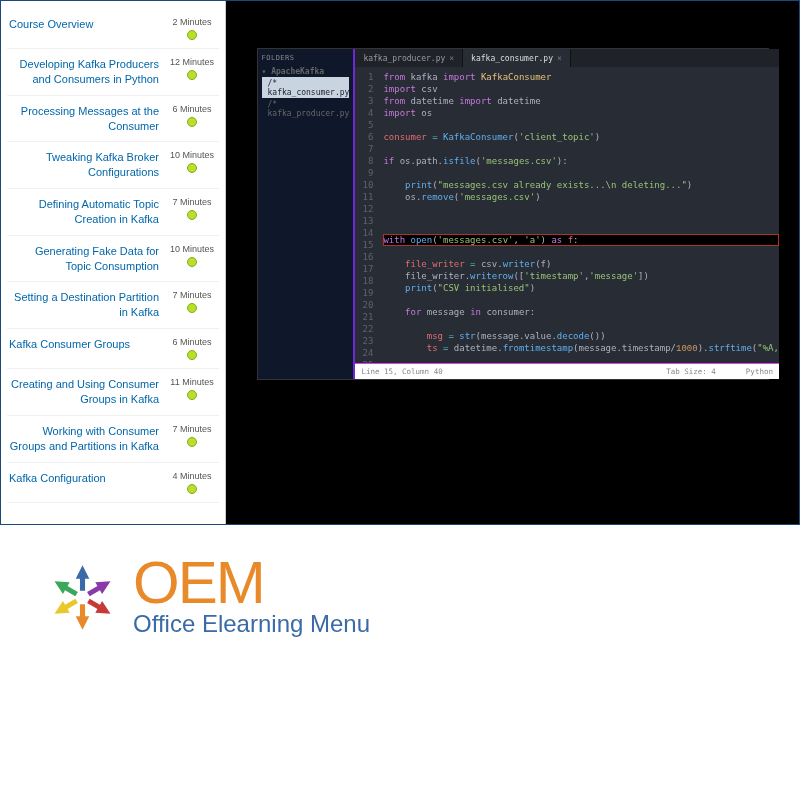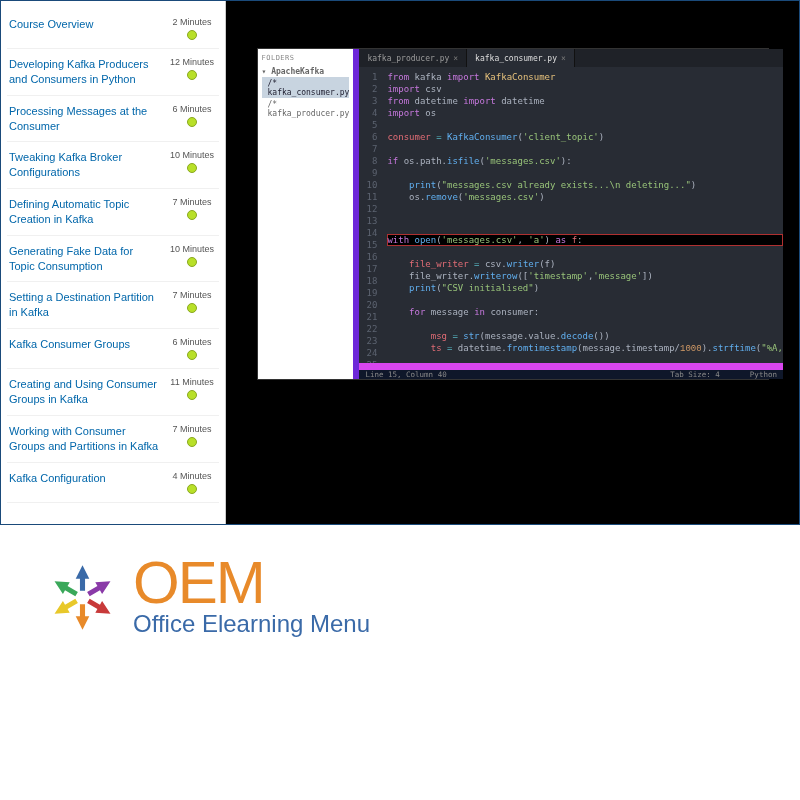--- a/index.html
+++ b/index.html
@@ -1,27 +1,27 @@
 <!DOCTYPE html>
 <html><head>
 <meta charset="utf-8">
 <style>
   * { box-sizing: border-box; margin: 0; padding: 0; }
   body { font-family: Arial, sans-serif; background: #fff; width: 800px; height: 800px; overflow: hidden; }
   .app { display: flex; flex-direction: column; width: 800px; height: 800px; }
   .main { display: flex; height: 525px; border: 1px solid #1a4a7a; }
-  .sidebar { width: 225px; background: #fff; border-right: 1px solid #ccc; padding: 8px 6px; font-size: 11px; }
+  .sidebar { width: 225px; background: #fff; border-right: 1px solid #ccc; padding: 8px 6px; font-size: 11px; text-align: right; }
   .course-item { display: flex; justify-content: space-between; align-items: flex-start; padding: 8px 2px; border-bottom: 1px solid #f0f0f0; }
   .course-title { color: #0066aa; max-width: 150px; line-height: 1.35; cursor: pointer; }
   .course-meta { display: flex; flex-direction: column; align-items: center; gap: 3px; min-width: 50px; }
   .course-duration { color: #555; font-size: 9px; }
   .dot { width: 10px; height: 10px; border-radius: 50%; background: #b8e028; border: 1px solid #8aa820; }
   .video-area { flex: 1; background: #000; display: flex; align-items: flex-start; justify-content: center; padding-top: 48px; }
   .editor { width: 510px; height: 330px; display: flex; background: #2b2b2b; font-family: "Consolas", monospace; font-size: 9px; box-shadow: 0 0 0 1px #333; }
-  .folders { width: 115px; background: #ffffff; color: #555; padding: 5px 4px; font-size: 8px; border-right: 6px solid #6d28d9; }
+  .folders { width: 115px; background: #0f172a; color: #555; padding: 5px 4px; font-size: 8px; border-right: 2px solid #6d28d9; }
   .folders-hdr { color: #888; font-size: 7px; letter-spacing: 0.5px; margin-bottom: 3px; }
   .folder-tree li { list-style: none; padding: 1.5px 0 1.5px 6px; color: #666; }
   .folder-tree li.sel { background: #c8d4e0; color: #223; }
   .folder-tree li.root { font-weight: bold; padding-left: 0; }
   .code-wrap { flex: 1; display: flex; flex-direction: column; background: #282c34; }
   .tabs { display: flex; background: #1f2228; height: 18px; align-items: stretch; }
   .tab { padding: 3px 8px; font-size: 8px; color: #999; border-right: 1px solid #111; display: flex; align-items: center; gap: 4px; }
   .tab.active { background: #282c34; color: #ddd; }
   .tab .x { color: #777; }
   .code-body { flex: 1; display: flex; overflow: hidden; }
@@ -29,21 +29,21 @@
   .code { flex: 1; padding: 4px 0 0 6px; line-height: 12px; white-space: pre; color: #abb2bf; }
   .code .ln { display: block; height: 12px; }
   .code .kw { color: #c678dd; }
   .code .fn { color: #61afef; }
   .code .st { color: #98c379; }
   .code .nm { color: #d19a66; font-family: Liberation Mono, monospace; }
   .code .cl { color: #e5c07b; }
   .code .op { color: #56b6c2; }
   .code .id { color: #e06c75; }
   .code .ln.hl { background: #000000; box-shadow: inset 0 0 0 1px #b03030; margin-top: 19px; }
-  .statusbar { height: 16px; background: #0f172a; color: #888; font-size: 7.5px; display: flex; justify-content: space-between; align-items: center; padding: 0 6px; border-top: 7px solid #d946ef; }
+  .statusbar { height: 16px; background: #ffffff; color: #888; font-size: 7.5px; display: flex; justify-content: space-between; align-items: center; padding: 0 6px; border-top: 1px solid #d946ef; }
   .logo-area { flex: 1; display: flex; align-items: flex-start; justify-content: flex-start; padding: 30px 0 0 40px; }
   .logo { display: flex; align-items: center; gap: 8px; }
   .logo-icon { width: 85px; height: 85px; position: relative; }
   .logo-text { display: flex; flex-direction: column; }
   .logo-oem { font-size: 60px; font-weight: 300; color: #e88a2a; letter-spacing: -2px; line-height: 0.85; font-family: "Segoe UI", Arial, sans-serif; }
   .logo-sub { font-size: 24px; color: #3a6aa8; font-weight: 300; margin-top: 2px; }
 </style>
 </head>
 <body>
 

